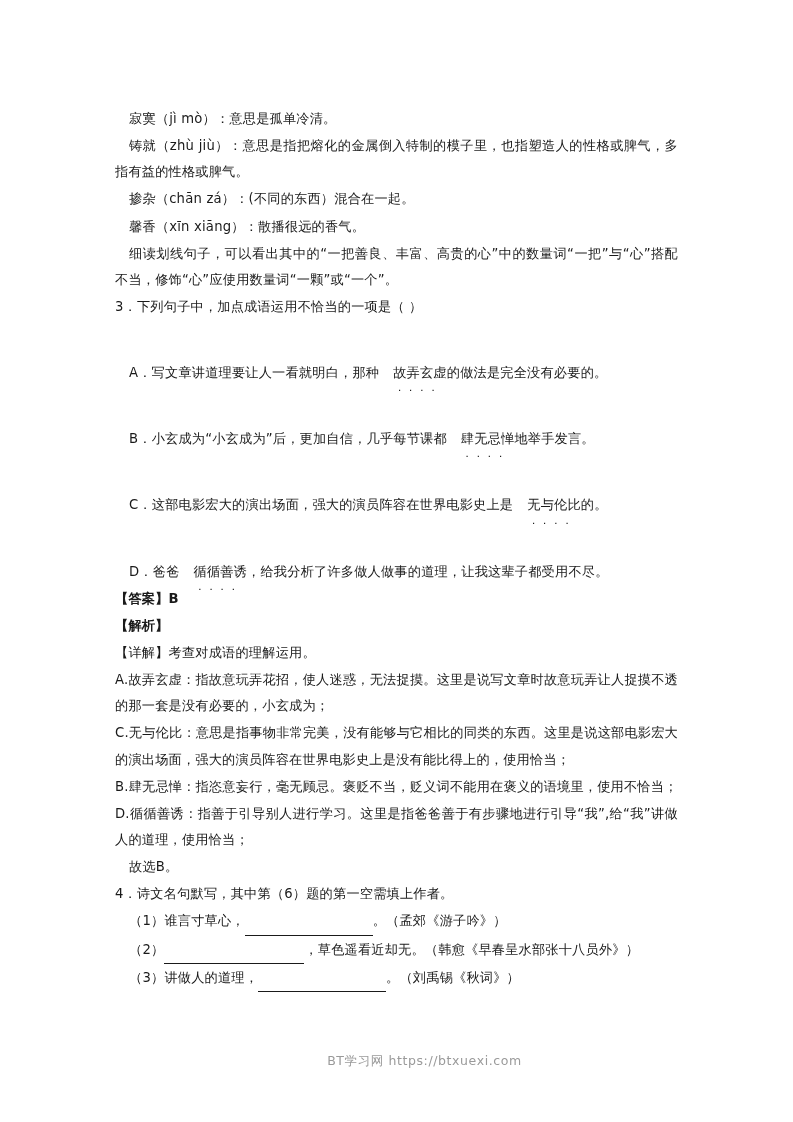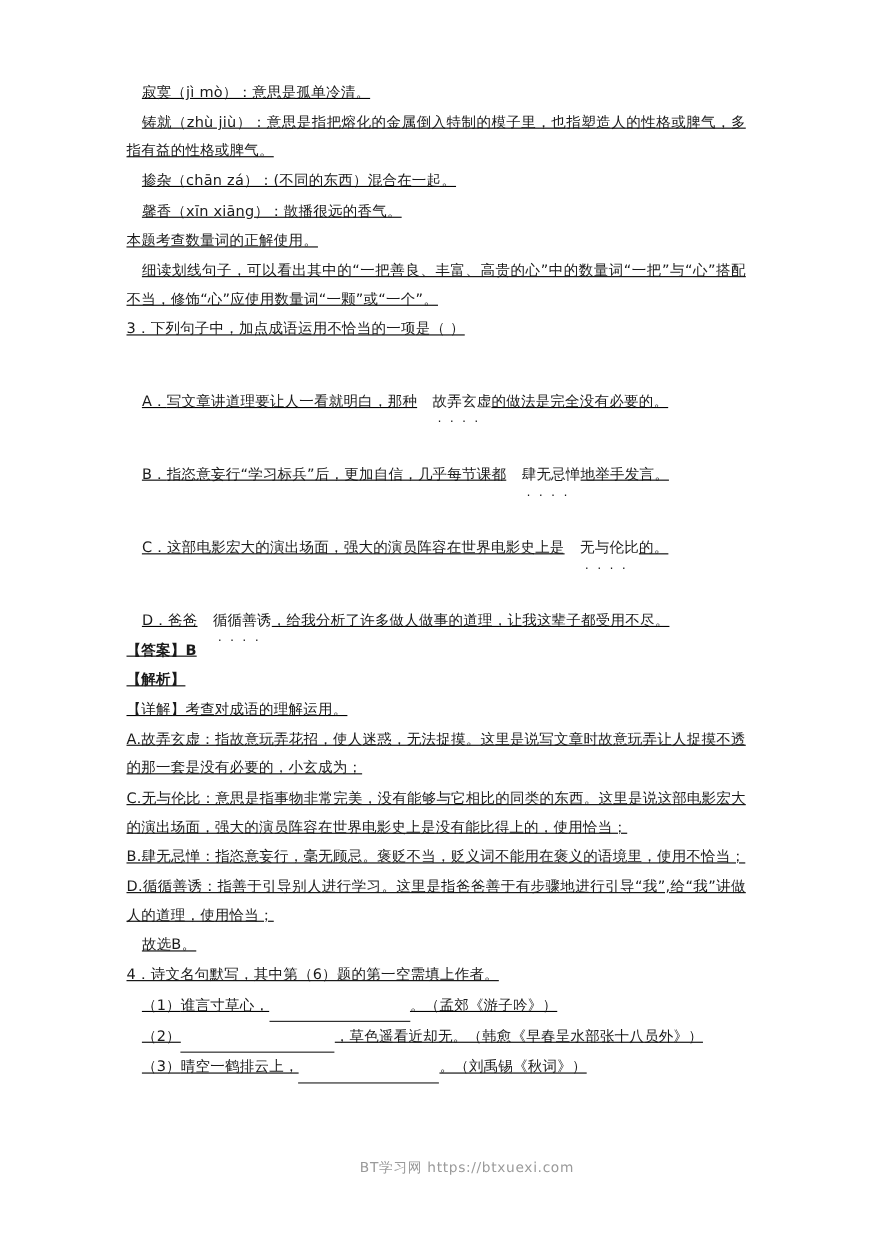--- a/index.html
+++ b/index.html
@@ -14,22 +14,21 @@
     color: #000000;
     position: relative;
     overflow: hidden;
   }
   .page {
     position: absolute;
     left: 0; top: 0;
     width: 793px;
     height: 972px;
     box-sizing: border-box;
-    padding: 72px 115px 0 115px;
-    text-decoration: underline;
+    padding: 106px 115px 0 115px;
   }
   .doc {
     font-size: 13.2px;
     line-height: 1.98;
     color: #1a1a1a;
     letter-spacing: 0.2px;
   }
   .p {
     margin: 0 0 1px 0;
     text-align: justify;
@@ -72,31 +71,30 @@
 </head>
 <body>
 
 <div class="page">
   <div class="doc">
 
     <p class="p indent1">寂寞（jì mò）：意思是孤单冷清。</p>
     <p class="p indent1">铸就（zhù jiù）：意思是指把熔化的金属倒入特制的模子里，也指塑造人的性格或脾气，多指有益的性格或脾气。</p>
     <p class="p indent1">掺杂（chān zá）：(不同的东西）混合在一起。</p>
     <p class="p indent1">馨香（xīn xiāng）：散播很远的香气。</p>
-    <p class="p">本题考查数量词的正解使用。</p>
     <p class="p indent1">细读划线句子，可以看出其中的“一把善良、丰富、高贵的心”中的数量词“一把”与“心”搭配不当，修饰“心”应使用数量词“一颗”或“一个”。</p>
 
     <p class="p">3．下列句子中，加点成语运用不恰当的一项是（      ）</p>
 
     <p class="p indent1 q-item">
       <span>A．</span><span>写文章讲道理要让人一看就明白，那种</span><span class="dotted-wrap"><span>故弄玄虚</span><span class="dots">․․․․</span></span><span>的做法是完全没有必要的。</span>
     </p>
 
     <p class="p indent1 q-item">
-      <span>B．</span><span>指恣意妄行“学习标兵”后，更加自信，几乎每节课都</span><span class="dotted-wrap"><span>肆无忌惮</span><span class="dots">․․․․</span></span><span>地举手发言。</span>
+      <span>B．</span><span>小玄成为“小玄成为”后，更加自信，几乎每节课都</span><span class="dotted-wrap"><span>肆无忌惮</span><span class="dots">․․․․</span></span><span>地举手发言。</span>
     </p>
 
     <p class="p indent1 q-item">
       <span>C．</span><span>这部电影宏大的演出场面，强大的演员阵容在世界电影史上是</span><span class="dotted-wrap"><span>无与伦比</span><span class="dots">․․․․</span></span><span>的。</span>
     </p>
 
     <p class="p indent1 q-item">
       <span>D．</span><span>爸爸</span><span class="dotted-wrap"><span>循循善诱</span><span class="dots">․․․․</span></span><span>，给我分析了许多做人做事的道理，让我这辈子都受用不尽。</span>
     </p>
 
@@ -114,19 +112,19 @@
 
     <p class="p indent1">
       <span>（1）</span><span>谁言寸草心，</span><span class="ul blank-m">&nbsp;</span><span>。（孟郊《游子吟》）</span>
     </p>
 
     <p class="p indent1">
       <span>（2）</span><span class="ul blank-l">&nbsp;</span><span>，草色遥看近却无。（韩愈《早春呈水部张十八员外》）</span>
     </p>
 
     <p class="p indent1">
-      <span>（3）</span><span>晴空一鹤排云上，</span><span class="ul blank-m">&nbsp;</span><span>。（刘禹锡《秋词》）</span>
+      <span>（3）</span><span>讲做人的道理，</span><span class="ul blank-m">&nbsp;</span><span>。（刘禹锡《秋词》）</span>
     </p>
 
   </div>
 </div>
 
 <div class="footer">BT学习网 https://btxuexi.com</div>
 
 </body></html>

